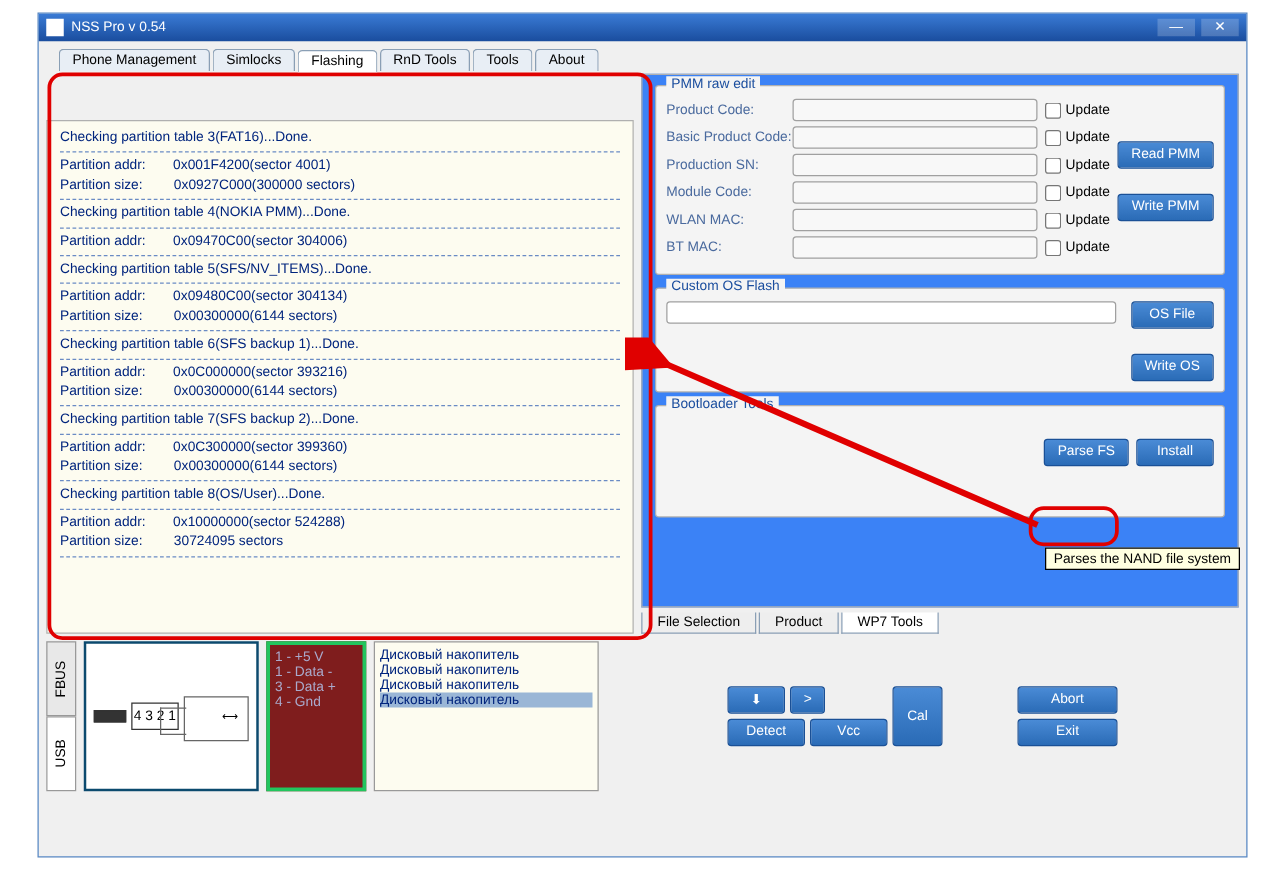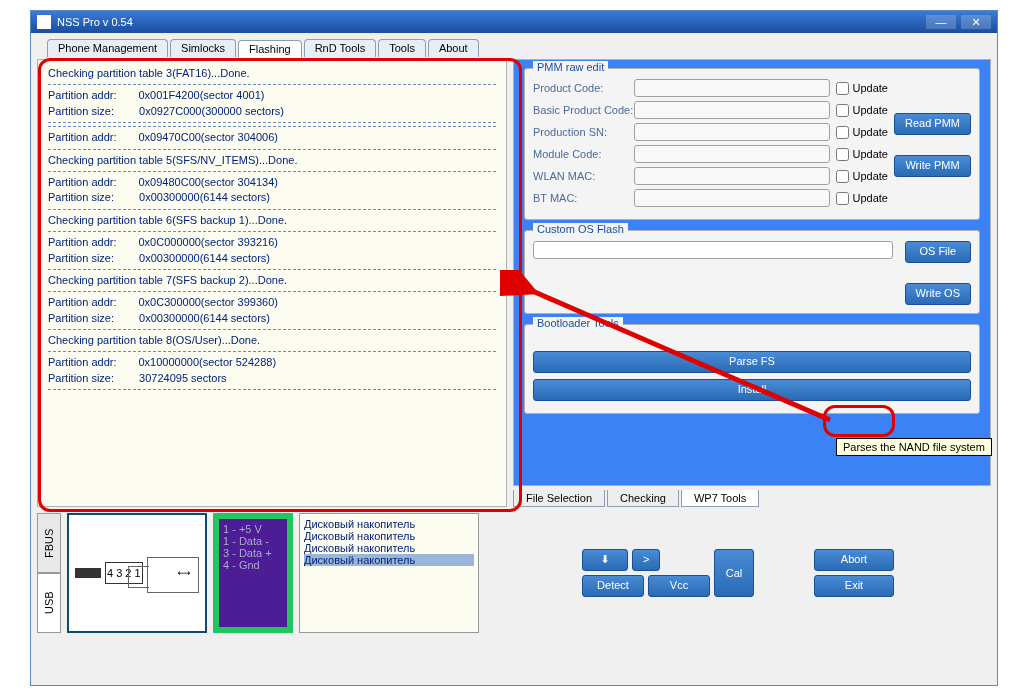--- a/index.html
+++ b/index.html
@@ -7,21 +7,21 @@
 .window { position: absolute; top: 10px; left: 30px; width: 968px; height: 676px; background: #f0f0f0; border: 1px solid #5a8ac6; }
 .titlebar { height: 22px; background: linear-gradient(#3a7bd5,#1a4d9e); color: #fff; display:flex; align-items:center; padding: 0 6px; justify-content: space-between; }
 .titlebar .icon { width:14px; height:14px; background:#fff; margin-right:6px; display:inline-block; }
 .titlebar-left { display:flex; align-items:center; }
 .winbtn { width:30px; height:14px; background:rgba(255,255,255,0.2); margin-left:2px; display:inline-flex; align-items:center; justify-content:center; color:#fff; }
 .content { position:relative; padding: 6px; height: calc(100% - 22px); }
 .maintabs { display:flex; gap:2px; margin: 0 0 2px 10px; }
 .tab { border:1px solid #8a9fb5; border-bottom:none; border-radius:4px 4px 0 0; padding:2px 10px; background:#e8eef5; cursor:pointer; }
 .tab.active { background:#fff; font-weight:normal; border-bottom:1px solid #fff; position:relative; top:1px; z-index:2;}
 .panels { display:flex; gap:6px; height: 448px; }
-.logpanel { width:470px; background:#fdfcf0; border:1px solid #b0b0b0; padding:6px 10px; color:#00247d; overflow-y:auto; font-size:10.5px; line-height:1.4;}
+.logpanel { width:470px; background:#fdfcf0; border:1px solid #b0b0b0; padding:6px 10px; color:#00247d; overflow-y:auto; font-size:10.5px; line-height:1.4;margin-top:37px;}
 .logpanel hr { border:none; border-top:1px dashed #6a8bc4; margin:3px 0; }
 .rightpanel { flex:1; display:flex; flex-direction:column; }
 .rtabs-body { flex:1; border:1px solid #b0b0b0; background:#3b82f6; padding:8px 10px; }
 .group { border:1px solid #b0b0b0; border-radius:3px; padding:10px 8px 8px; margin-bottom:10px; position:relative; background:#f4f4f4;}
 .group-title { position:absolute; top:-8px; left:8px; background:#f4f4f4; padding:0 4px; color:#1a4d9e; }
 .row { display:flex; align-items:center; margin-bottom:4px; gap:6px; }
 .row label { width:95px; color:#4a6a9e; white-space:nowrap; }
 .row input[type=text] { flex:1; height:18px; border:1px solid #a0a0a0; border-radius:3px; padding:0 4px; background:#f8f8f8; }
 .chk { display:flex; align-items:center; gap:3px; }
 .btn { background:linear-gradient(#4a8bd6,#2a6bb6); color:#fff; border:1px solid #1a5096; border-radius:3px; padding:3px 10px; min-width:62px; text-align:center; cursor:pointer; height:22px;}
@@ -30,21 +30,21 @@
 .btab { border:1px solid #8a9fb5; border-top:none; padding:2px 12px; background:#eee; cursor:pointer; }
 .btab.active { background:#fff; }
 .bottom-area { display:flex; gap:6px; margin-top:6px; height:120px;}
 .sidebuttons { width:24px; display:flex; flex-direction:column; }
 .vbtn { writing-mode: vertical-rl; transform:rotate(180deg); border:1px solid #999; background:#e8e8e8; flex:1; display:flex;align-items:center;justify-content:center; cursor:pointer;}
 .usbdiagram { width:140px; border:2px solid #0c4a6e; background:#fff; padding:6px; display:flex; flex-direction:row; align-items:center; gap:4px;}
 .smallrect { width:44px; height:10px; border:1px solid #333; background:#333;}
 .usbport { width:64px; height:22px; border:1px solid #333; display:flex; align-items:center; justify-content:center; font-size:8px;}
 .usbcable { width:90px; height:36px; border:1px solid #666; background:#fff; margin-top:4px; position:relative;}
 .usbcable::before{content:"";position:absolute;left:-20px;top:8px;width:20px;height:20px;border:1px solid #666;border-right:none;}
-.pinlist { width:80px; border:6px solid #22c55e; background:#4c1d95; color:#aac; padding:4px; font-size:10px;}
+.pinlist { width:80px; border:3px solid #22c55e; background:#7f1d1d; color:#aac; padding:4px; font-size:10px;}
 .drivelist { width:180px; border:1px solid #999; background:#fdfcf0; padding:4px; color:#00247d; font-size:10.5px;}
 .drivelist .sel { background:#9ab6d6; }
 .controlblock { flex:1; display:flex; align-items:center; justify-content:center; gap:60px;}
 .cbtns { display:flex; flex-direction:column; gap:4px; }
 .cbtns .brow {display:flex; gap:4px;}
 .cal { background:linear-gradient(#4a8bd6,#2a6bb6); color:#fff; border:1px solid #1a5096; border-radius:3px; width:40px; height:48px; display:flex;align-items:center;justify-content:center;cursor:pointer;}
 .tooltip-box { position:absolute; background:#ffffe1; border:1px solid #000; padding:2px 6px; font-size:11px; z-index:100;}
 .red-highlight { border:3px solid #e00000; border-radius:12px; pointer-events:none; position:absolute; }
 .red-arrow { position:absolute; pointer-events:none; z-index:50;}
 </style>
@@ -72,20 +72,21 @@
       <div class="tab">About</div>
     </div>
 
     <div class="panels">
       <div class="logpanel">
         <div>Checking partition table 3(FAT16)...Done.</div>
           <hr>
         <div><span>Partition addr:</span>  <span>0x001F4200(sector 4001)</span></div>
         <div><span>Partition size:</span>  &nbsp;<span>0x0927C000(300000 sectors)</span></div>
           <hr>
+        <div>Checking partition table 4(NOKIA PMM)...Done.</div>
           <hr>
         <div><span>Partition addr:</span>  <span>0x09470C00(sector 304006)</span></div>
           <hr>
         <div>Checking partition table 5(SFS/NV_ITEMS)...Done.</div>
           <hr>
         <div><span>Partition addr:</span>  <span>0x09480C00(sector 304134)</span></div>
         <div><span>Partition size:</span>  &nbsp;<span>0x00300000(6144 sectors)</span></div>
           <hr>
         <div>Checking partition table 6(SFS backup 1)...Done.</div>
           <hr>
@@ -172,29 +173,29 @@
               <input type="text" style="flex: 1 1 0%; height: 18px; border: 1px solid rgb(160, 160, 160); border-radius: 3px;">
               <div class="btncol">
                 <div class="btn">OS File</div>
                 <div class="btn">Write OS</div>
               </div>
             </div>
           </div>
 
           <div class="group" style="min-height:90px;">
             <span class="group-title">Bootloader Tools</span>
-            <div style="display:flex; justify-content:flex-end; gap:6px; margin-top:16px;flex-direction:column;">
+            <div style="display:flex; justify-content:flex-end; gap:6px; margin-top:16px;">
               <div class="btn">Parse FS</div>
               <div class="btn">Install</div>
             </div>
           </div>
         </div>
         <div class="bottabs">
           <div class="btab">File Selection</div>
-          <div class="btab">Checking</div>
+          <div class="btab">Product</div>
           <div class="btab active">WP7 Tools</div>
         </div>
       </div>
     </div>
 
     <div class="bottom-area">
       <div class="sidebuttons">
         <div class="vbtn">FBUS</div>
         <div class="vbtn" style="background:#fff;">USB</div>
       </div>

